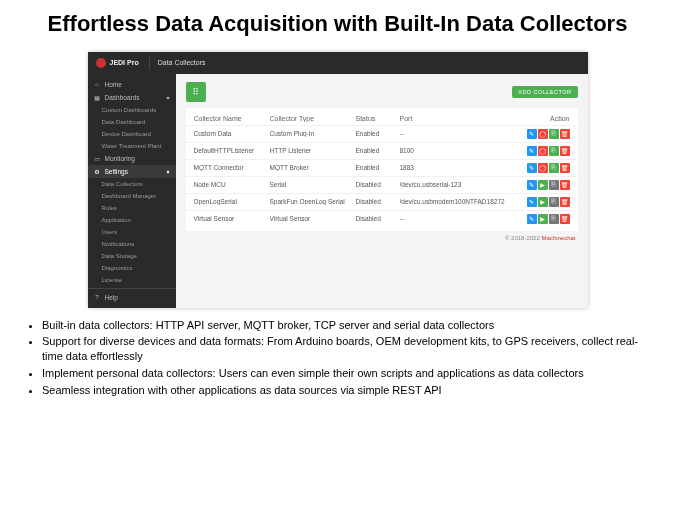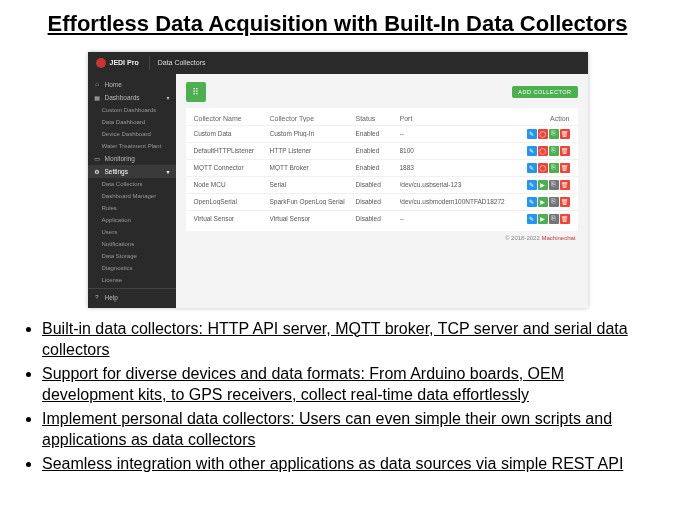--- a/index.html
+++ b/index.html
@@ -1,18 +1,18 @@
 <!DOCTYPE html>
 <html><head>
 <meta charset="utf-8">
 <style>
 * { box-sizing: border-box; margin: 0; padding: 0; }
 body { font-family: Arial, sans-serif; width: 675px; height: 506px; background: #fff; }
 
-.slide-title { font-size: 22px; font-weight: bold; text-align: center; padding: 10px 40px 14px; line-height: 1.25; text-decoration: underline; }
+.slide-title { font-size: 22px; font-weight: bold; text-align: center; padding: 10px 40px 14px; line-height: 1.25; }
 
 .screenshot { width: 500px; margin: 0 auto 10px; box-shadow: 0 0 4px rgba(0,0,0,0.25); border-radius: 2px; font-size: 7px; background: #fff; }
 
 .topbar { background: #2a2a2a; color: #ccc; display: flex; align-items: center; height: 22px; padding: 0 8px; }
 .logo { width: 10px; height: 10px; border-radius: 50%; background: #c33; display: inline-block; margin-right: 4px; }
 .brand { font-weight: bold; margin-right: 10px; color: #eee; }
 .divider-v { width: 1px; height: 14px; background: #444; margin-right: 8px; }
 .page-title { color: #ddd; }
 
 .body-row { display: flex; }
@@ -44,21 +44,21 @@
 .act { width: 10px; height: 10px; border-radius: 1px; color: #fff; display: inline-flex; align-items: center; justify-content: center; font-size: 6px; }
 .act.play  { background: #4caf50; }
 .act.info  { background: #2196f3; }
 .act.trash { background: #f44336; }
 .act.stop  { background: #f44336; }
 .act.gear  { background: #757575; }
 
 .footer { text-align: right; font-size: 6px; color: #888; padding: 4px 2px 2px; }
 .footer .vendor { color: #c33; }
 
-.bullets { padding: 0 26px 0 42px; font-size: 16px; line-height: 1.35; text-decoration: underline; }
+.bullets { padding: 0 26px 0 42px; font-size: 11px; line-height: 1.35; }
 .bullets li { margin-bottom: 2px; }
 </style>
 </head>
 <body>
 
 <h1 class="slide-title">Effortless Data Acquisition with Built-In Data Collectors</h1>
 
 <div class="screenshot">
 
   <div class="topbar">

